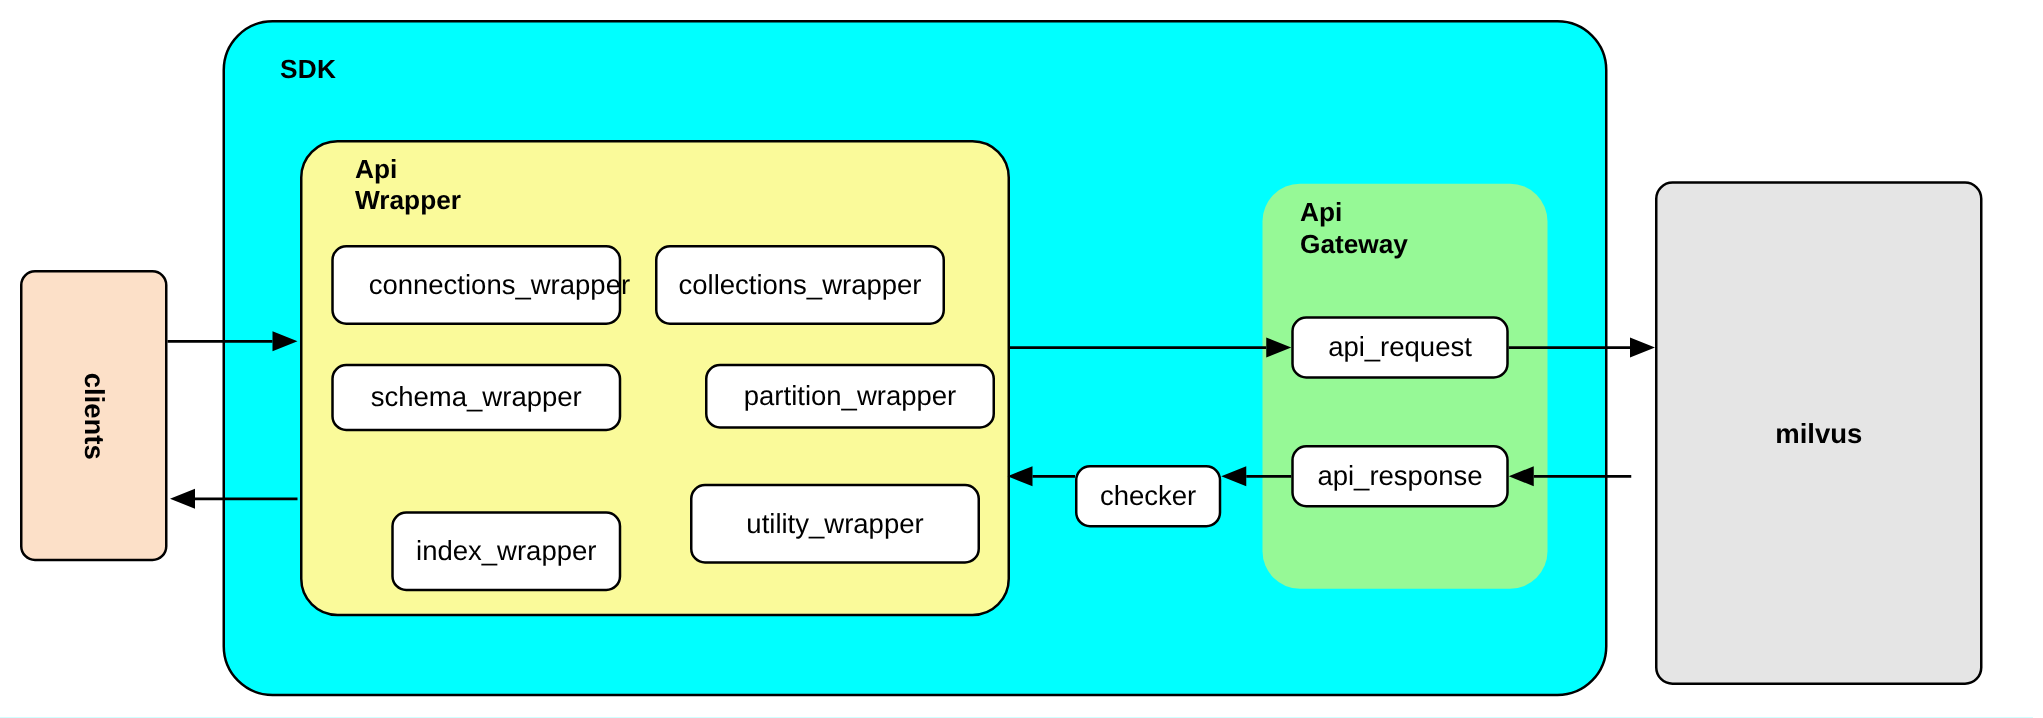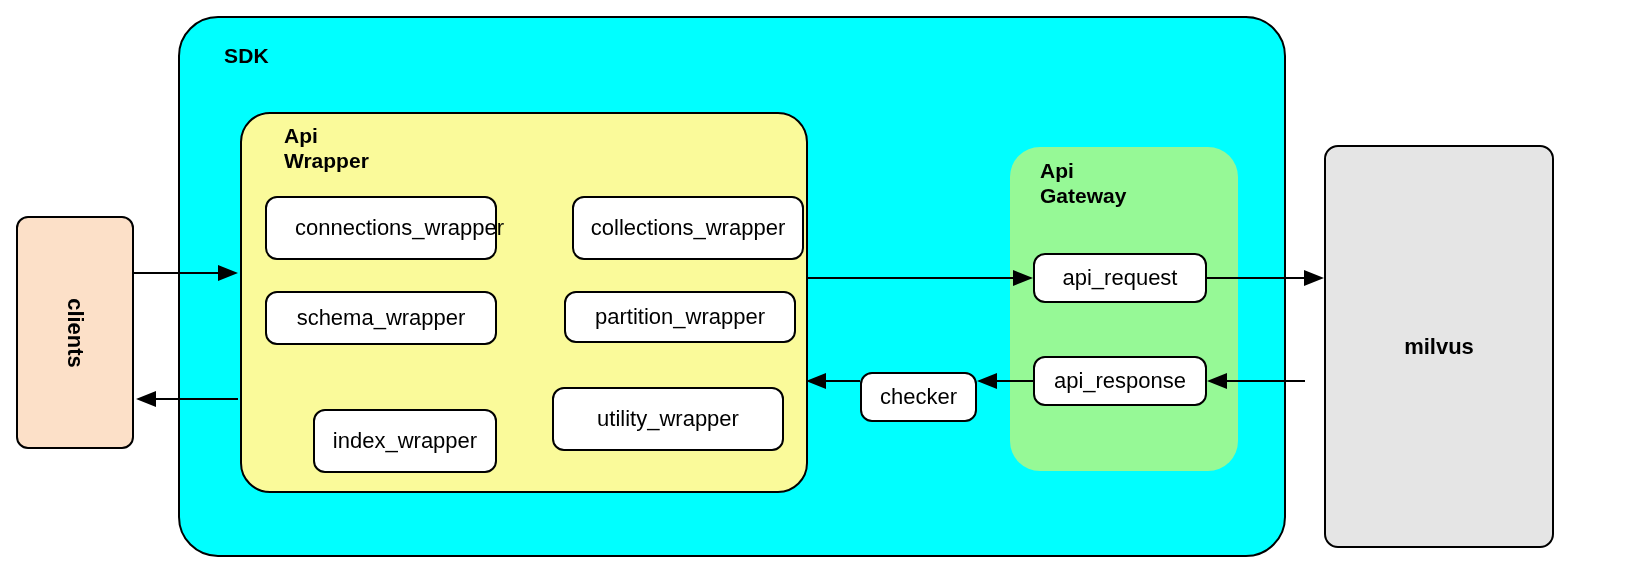--- a/index.html
+++ b/index.html
@@ -116,21 +116,21 @@
     font-size: 22px;
     font-weight: bold;
     transform: rotate(90deg);
     white-space: nowrap;
   }
 
   
   .milvus-box {
     left: 1324px;
     top: 145px;
-    width: 230px;
+    width: 262px;
     height: 403px;
     background: #e5e5e5;
     border-radius: 14px;
     font-size: 22px;
     font-weight: bold;
   }
 
   
   .conn {
     position: absolute;
@@ -158,21 +158,21 @@
   </div>
 
   <div class="node wrapper-box">
     <span class="wrapper-title">Api
 Wrapper</span>
   </div>
 
   <div class="node leaf" style="left:265px; top:196px; width:232px; height:64px;padding-left:37px;">
     <span>connections_wrapper</span>
   </div>
-  <div class="node leaf" style="left:572px; top:196px; width:232px; height:64px;">
+  <div class="node leaf" style="left:524px; top:196px; width:232px; height:64px;">
     <span>collections_wrapper</span>
   </div>
   <div class="node leaf" style="left:265px; top:291px; width:232px; height:54px;">
     <span>schema_wrapper</span>
   </div>
   <div class="node leaf" style="left:552px; top:291px; width:232px; height:52px;margin-left:12px;">
     <span>partition_wrapper</span>
   </div>
   <div class="node leaf" style="left:265px; top:409px; width:184px; height:64px;margin-left:48px;">
     <span>index_wrapper</span>

